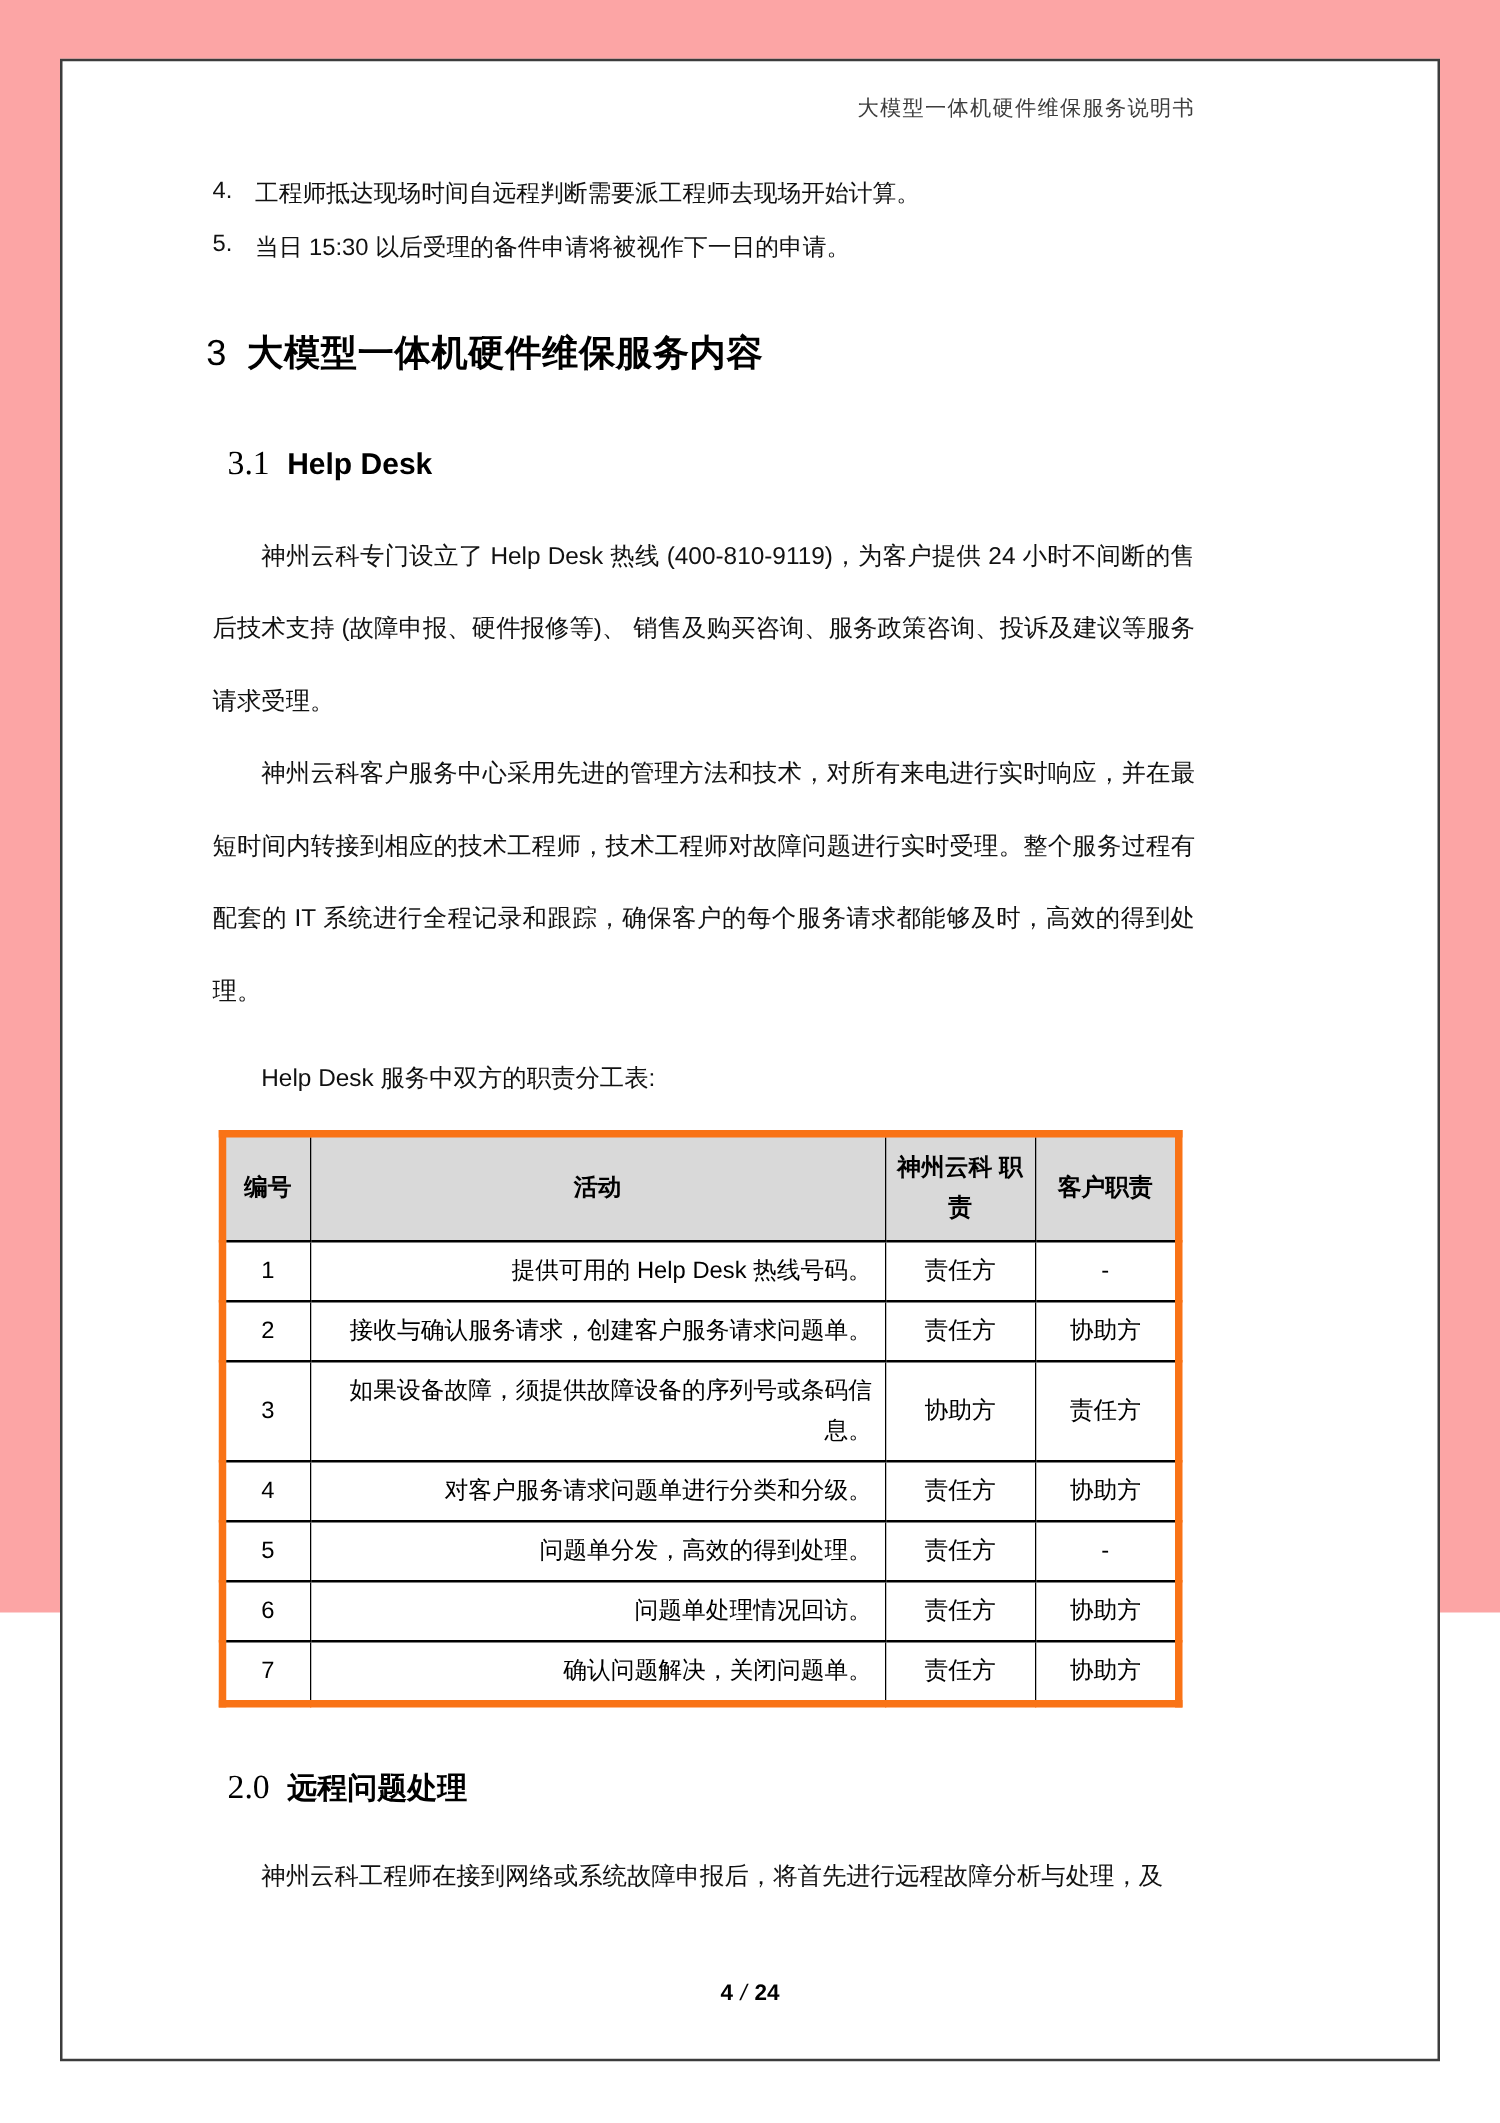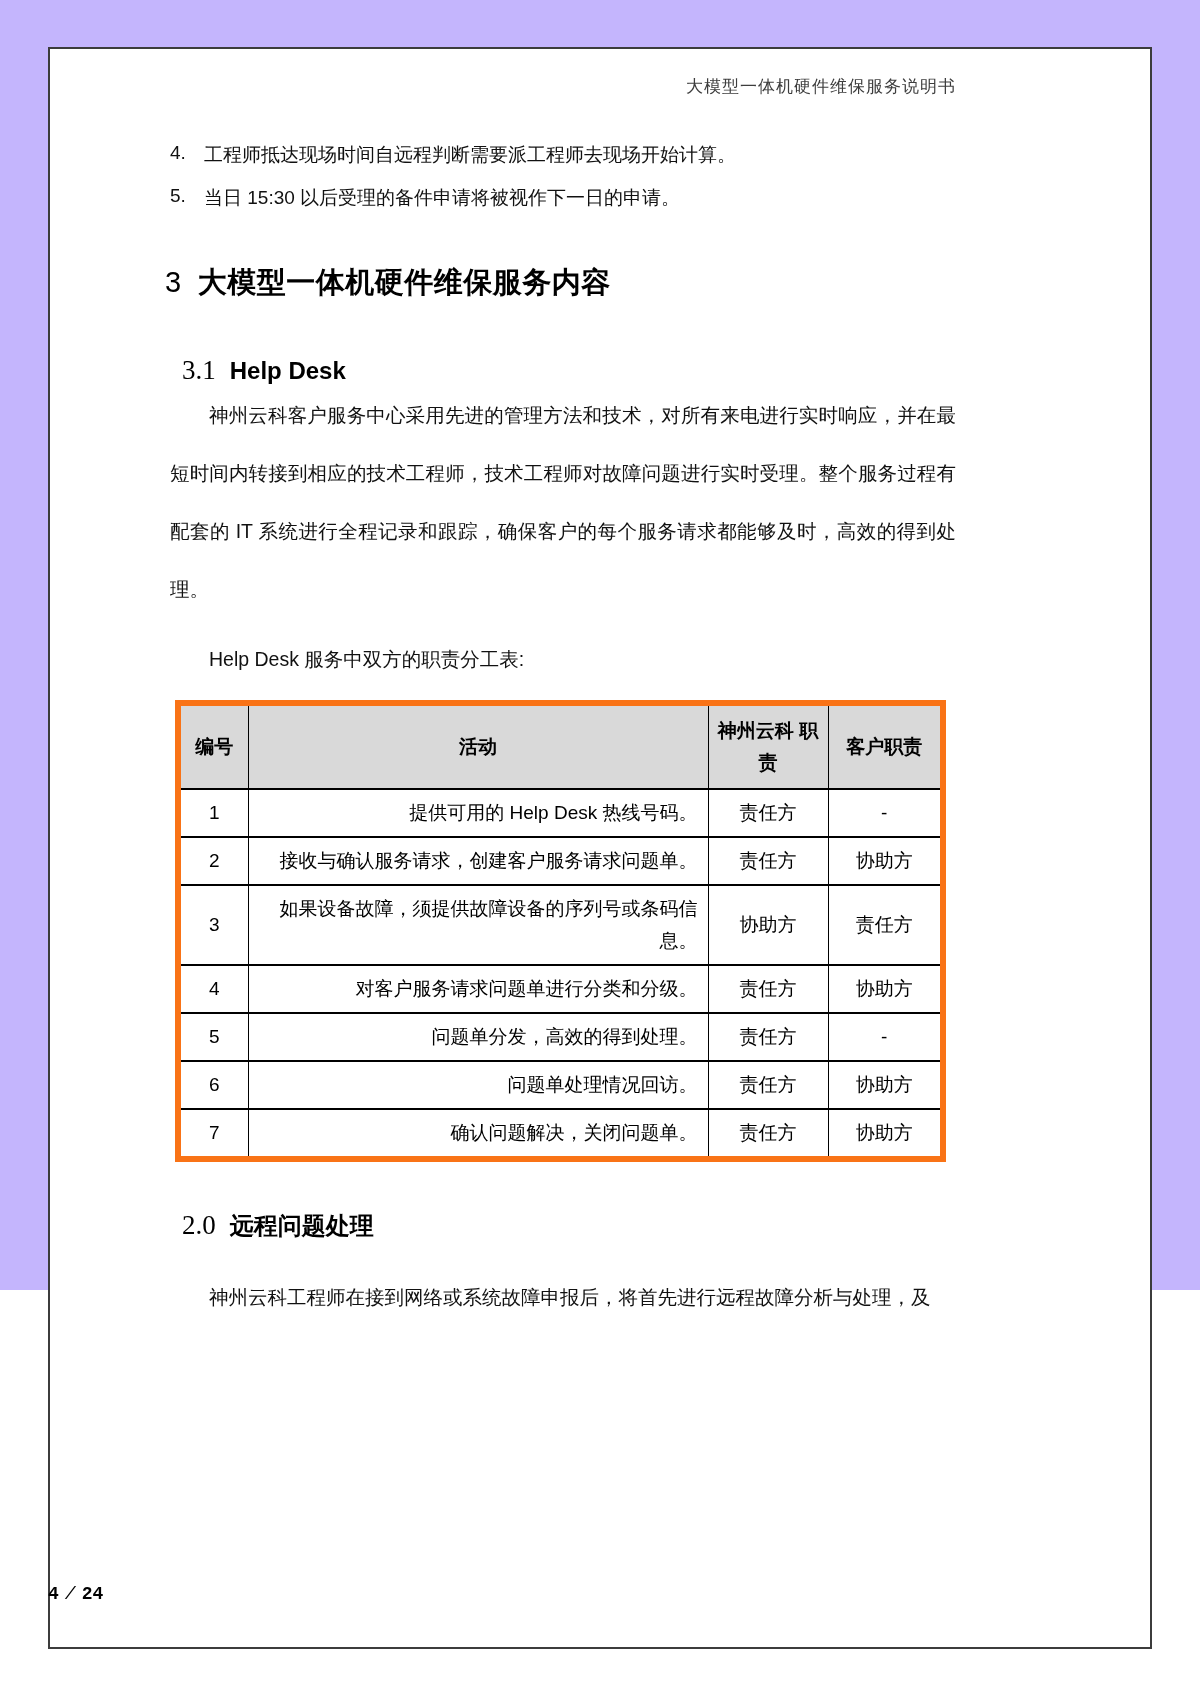--- a/index.html
+++ b/index.html
@@ -6,21 +6,21 @@
   html, body {
     width: 1200px; height: 1698px;
     background: #ffffff;
     font-family: "Liberation Sans", sans-serif;
     color: #1a1a1a;
     overflow: hidden;
   }
   .page {
     position: relative;
     width: 1200px; height: 1290px;
-    background: #c4b5fd;
+    background: #fca5a5;
   }
   .page-border {
     position: absolute;
     left: 48px; top: 47px;
     width: 1104px; height: 1602px;
     border: 2px solid #3c3c3c;
     background: #ffffff;
   }
   .content {
     position: absolute;
@@ -122,21 +122,22 @@
   }
   table.resp td.act {
     text-align: right;
     padding-left: 0;
     padding-right: 10px;
   }
   .doc-footer {
     position: absolute;
     left: 48px; top: 1584px;
     width: 1104px;
-    font-family: Liberation Mono, monospace;
+    text-align: center;
+    font-family: Liberation Sans, sans-serif;
     font-size: 18px;
     font-weight: bold;
     color: #000;
   }
   .doc-footer .sep { font-weight: normal; padding: 0 6px; font-style: italic; }
 </style>
 </head>
 <body>
 
 <div class="page">
@@ -156,20 +157,21 @@
     </div>
 
     <h1 class="sec">
       <span class="sec-num">3</span><span>大模型一体机硬件维保服务内容</span>
     </h1>
 
     <h2 class="subsec h-31">
       <span class="sub-num">3.1</span><span>Help Desk</span>
     </h2>
 
+    <p class="body-par p1">神州云科专门设立了 Help Desk 热线 (400-810-9119)，为客户提供 24 小时不间断的售后技术支持 (故障申报、硬件报修等)、 销售及购买咨询、服务政策咨询、投诉及建议等服务请求受理。</p>
 
     <p class="body-par p2">神州云科客户服务中心采用先进的管理方法和技术，对所有来电进行实时响应，并在最短时间内转接到相应的技术工程师，技术工程师对故障问题进行实时受理。整个服务过程有配套的 IT 系统进行全程记录和跟踪，确保客户的每个服务请求都能够及时，高效的得到处理。</p>
 
     <div class="table-intro">Help Desk 服务中双方的职责分工表:</div>
 
     <table class="resp">
       <colgroup>
         <col class="c-id">
           <col class="c-act">
           <col class="c-szyk">

